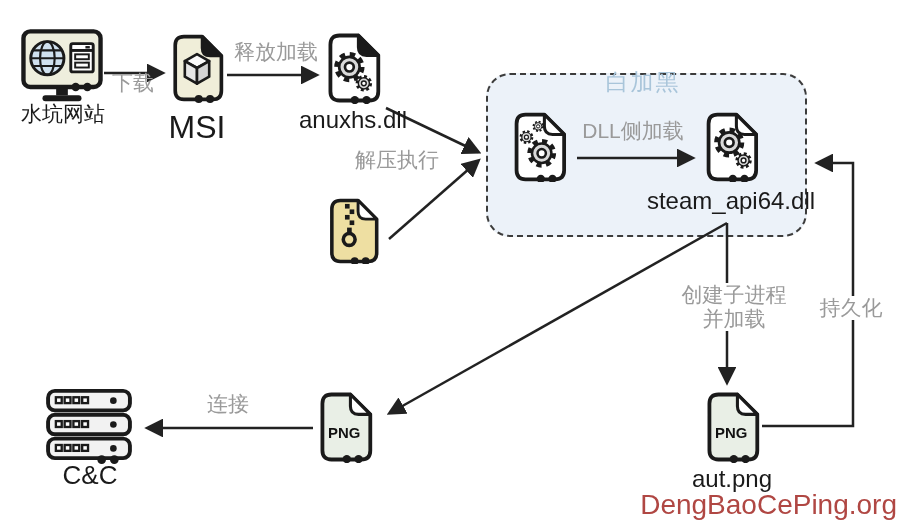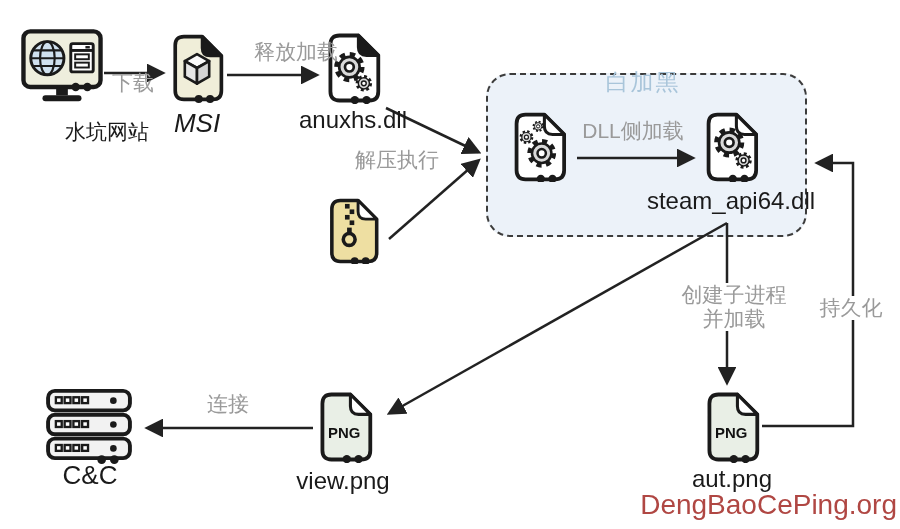--- a/index.html
+++ b/index.html
@@ -74,33 +74,33 @@
       <path d="M52 23 H75" stroke="#1a1a1a" stroke-width="3"></path>
       <rect x="67" y="18.5" width="4.5" height="2.5" fill="#1a1a1a"></rect>
       <rect x="56.5" y="27" width="14" height="5" fill="none" stroke="#1a1a1a" stroke-width="2"></rect>
       <rect x="56.5" y="35.5" width="14" height="5" fill="none" stroke="#1a1a1a" stroke-width="2"></rect>
       <path d="M37 61 h12 v8 h-12 z" fill="#1a1a1a"></path>
       <rect x="23" y="69" width="40" height="6" rx="3" fill="#1a1a1a"></rect>
       <circle cx="57" cy="60.5" r="4.3" fill="#1a1a1a"></circle>
       <circle cx="69" cy="60.5" r="4.3" fill="#1a1a1a"></circle>
     </svg>
   </div>
-  <div class="lbl node-lbl-cn" style="left:63px;top:120px;margin-left:44px;">水坑网站</div>
+  <div class="lbl node-lbl-cn" style="left:63px;top:102px;">水坑网站</div>
 
   <div class="icon" style="left:170px;top:33px;width:54px;height:70px;">
     <svg viewBox="0 0 62 78">
       <use href="#file" style="--file-fill:var(--msi-fill);--fold-fill:#1a1a1a"></use>
       <g stroke="#1a1a1a" stroke-width="3" stroke-linejoin="round">
         <path d="M31 23 L45 31 L31 39 L17 31 Z" fill="#fafafa"></path>
         <path d="M17 31 L31 39 V57 L17 49 Z" fill="#e6e6e6"></path>
         <path d="M45 31 L31 39 V57 L45 49 Z" fill="#d4d4d4"></path>
       </g>
     </svg>
   </div>
-  <div class="lbl node-lbl" style="left:197px;top:109px;font-size:26px;font-style:italic;">MSI</div>
+  <div class="lbl node-lbl" style="left:197px;top:109px;font-size:32px;">MSI</div>
 
   <div class="icon" style="left:325px;top:32px;width:56px;height:72px;">
     <svg viewBox="0 0 62 78">
       <use href="#file" style="--fold-fill:#1a1a1a"></use>
       <use href="#gear" transform="translate(27,38) scale(0.92)"></use>
       <use href="#gear" transform="translate(43,56) scale(0.5)"></use>
     </svg>
   </div>
   <div class="lbl node-lbl" style="left:353px;top:106px;text-align:center;">anuxhs.dll</div>
 
@@ -135,21 +135,20 @@
     </svg>
   </div>
   <div class="lbl node-lbl" style="left:731px;top:187px;">steam_api64.dll</div>
 
   <div class="icon" style="left:317px;top:391px;width:56px;height:72px;">
     <svg viewBox="0 0 62 78">
       <use href="#file" style="--file-fill:var(--png-fill)"></use>
       <text x="30" y="51" text-anchor="middle" font-size="16.5" font-weight="700" fill="#111">PNG</text>
     </svg>
   </div>
-  <div class="lbl node-lbl" style="left:343px;top:467px;">view.png</div>
 
   <div class="icon" style="left:704px;top:391px;width:56px;height:72px;">
     <svg viewBox="0 0 62 78">
       <use href="#file" style="--file-fill:var(--png-fill)"></use>
       <text x="30" y="51" text-anchor="middle" font-size="16.5" font-weight="700" fill="#111">PNG</text>
     </svg>
   </div>
   <div class="lbl node-lbl" style="left:732px;top:465px;">aut.png</div>
 
   <div class="icon" style="left:45px;top:388px;width:88px;height:76px;">
@@ -178,21 +177,21 @@
           <circle cx="70" cy="37.5" r="3.4"></circle>
           <circle cx="70" cy="62" r="3.4"></circle>
         <circle cx="58" cy="73.5" r="4.5"></circle>
           <circle cx="71" cy="73.5" r="4.5"></circle>
       </g>
     </svg>
   </div>
   <div class="lbl node-lbl" style="left:90px;top:461px;font-size:26px;">C&amp;C</div>
 
   <div class="lbl edge-lbl" style="left:133px;top:40px;margin-top:31px;">下载</div>
-  <div class="lbl edge-lbl" style="left:276px;top:40px;margin-left:20px;">释放加载</div>
+  <div class="lbl edge-lbl" style="left:276px;top:40px;">释放加载</div>
   <div class="lbl edge-lbl" style="left:397px;top:148px;">解压执行</div>
   <div class="lbl edge-lbl" style="left:633px;top:119px;">DLL侧加载</div>
   <div class="lbl edge-lbl occlude" style="left:734px;top:283px;">
     <span style="display:block">创建子进程</span>
     <span style="display:block">并加载</span>
   </div>
   <div class="lbl edge-lbl occlude" style="left:851px;top:296px;">持久化</div>
   <div class="lbl edge-lbl" style="left:228px;top:392px;">连接</div>
 
   <div class="watermark">DengBaoCePing.org</div>

